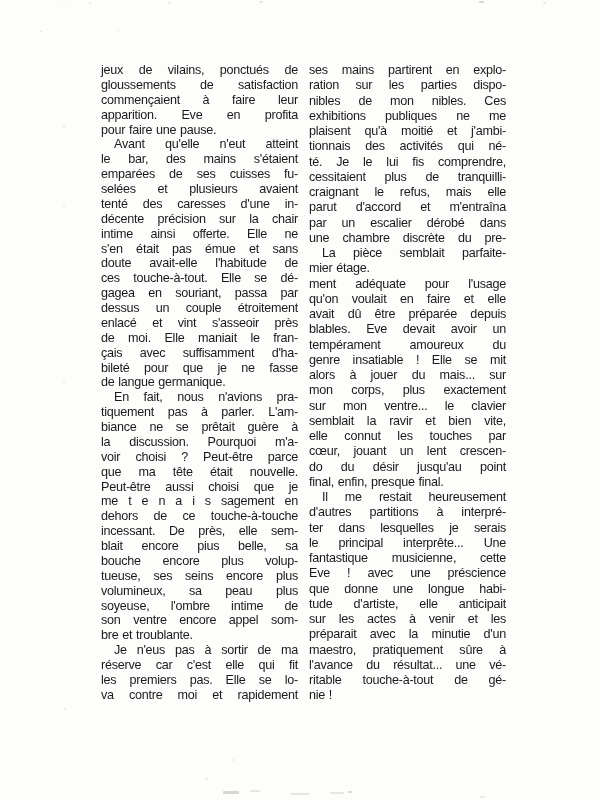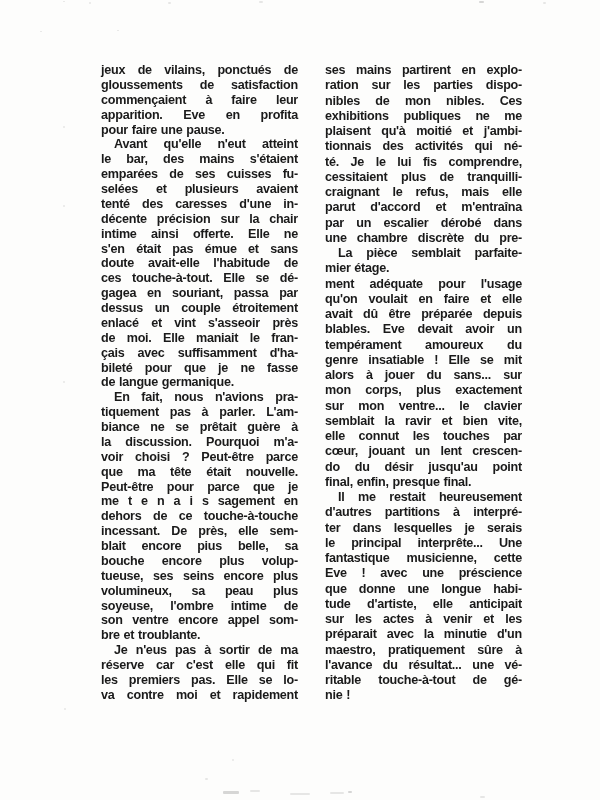--- a/index.html
+++ b/index.html
@@ -18,28 +18,28 @@
     left: 0; top: 0;
     width: 600px;
     height: 800px;
     background: #fdfdfc;
   }
   .col {
     position: absolute;
     top: 63px;
     width: 197px;
     font-family: "Liberation Sans", "DejaVu Sans", sans-serif;
-    font-weight: 700;
+    font-weight: 400;
     font-size: 12.6px;
     letter-spacing: -0.25px;
     color: #1a1a1a;
     -webkit-font-smoothing: antialiased;
   }
   #col-left  { left: 101px; line-height: 14.88px; }
-  #col-right { left: 325px; line-height: 15.25px; }
+  #col-right { left: 309px; line-height: 15.25px; }
   .line {
     text-align: justify;
     text-align-last: justify;
     word-spacing: 0.5px;
   }
   .line.para-end { text-align-last: left; }
   .line.indent   { text-indent: 13px; }
   .speck {
     position: absolute;
     background: #8d8d8d;
@@ -75,21 +75,21 @@
       <div class="line">de moi. Elle maniait le fran-</div>
       <div class="line">çais avec suffisamment d'ha-</div>
       <div class="line">bileté pour que je ne fasse</div>
       <div class="line para-end">de langue germanique.</div>
       <div class="line indent">En fait, nous n'avions pra-</div>
       <div class="line">tiquement pas à parler. L'am-</div>
       <div class="line">biance ne se prêtait guère à</div>
       <div class="line">la discussion. Pourquoi m'a-</div>
       <div class="line">voir choisi ? Peut-être parce</div>
       <div class="line">que ma tête était nouvelle.</div>
-      <div class="line">Peut-être pour parce que je</div>
+      <div class="line">Peut-être aussi choisi que je</div>
       <div class="line">me t e n a i s sagement en</div>
       <div class="line">dehors de ce touche-à-touche</div>
       <div class="line">incessant. De près, elle sem-</div>
       <div class="line">blait encore pius belle, sa</div>
       <div class="line">bouche encore plus volup-</div>
       <div class="line">tueuse, ses seins encore plus</div>
       <div class="line">volumineux, sa peau plus</div>
       <div class="line">soyeuse, l'ombre intime de</div>
       <div class="line">son ventre encore appel som-</div>
       <div class="line para-end">bre et troublante.</div>
@@ -113,21 +113,21 @@
       <div class="line">par un escalier dérobé dans</div>
       <div class="line">une chambre discrète du pre-</div>
       <div class="line indent">La pièce semblait parfaite-</div>
       <div class="line para-end">mier étage.</div>
       <div class="line">ment adéquate pour l'usage</div>
       <div class="line">qu'on voulait en faire et elle</div>
       <div class="line">avait dû être préparée depuis</div>
       <div class="line">blables. Eve devait avoir un</div>
       <div class="line">tempérament amoureux du</div>
       <div class="line">genre insatiable ! Elle se mit</div>
-      <div class="line">alors à jouer du sans... sur</div>
+      <div class="line">alors à jouer du mais... sur</div>
       <div class="line">mon corps, plus exactement</div>
       <div class="line">sur mon ventre... le clavier</div>
       <div class="line">semblait la ravir et bien vite,</div>
       <div class="line">elle connut les touches par</div>
       <div class="line">cœur, jouant un lent crescen-</div>
       <div class="line">do du désir jusqu'au point</div>
       <div class="line para-end">final, enfin, presque final.</div>
       <div class="line indent">Il me restait heureusement</div>
       <div class="line">d'autres partitions à interpré-</div>
       <div class="line">ter dans lesquelles je serais</div>

